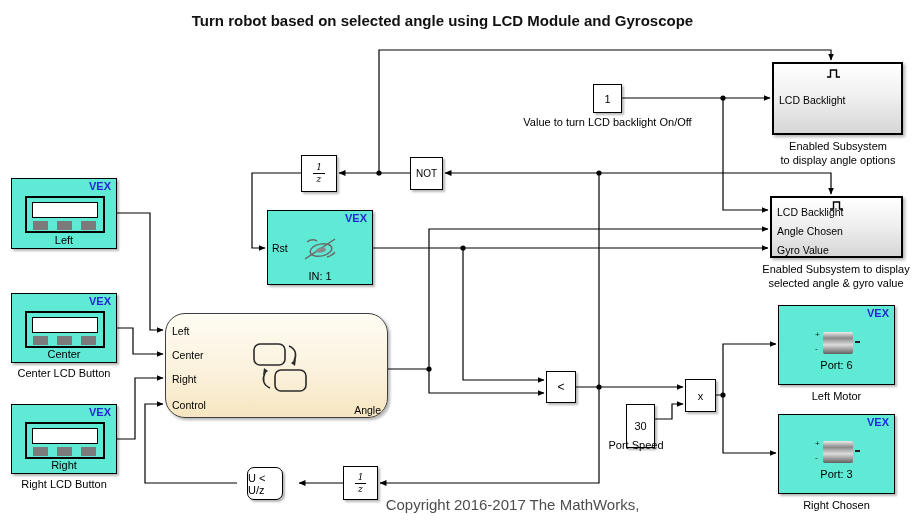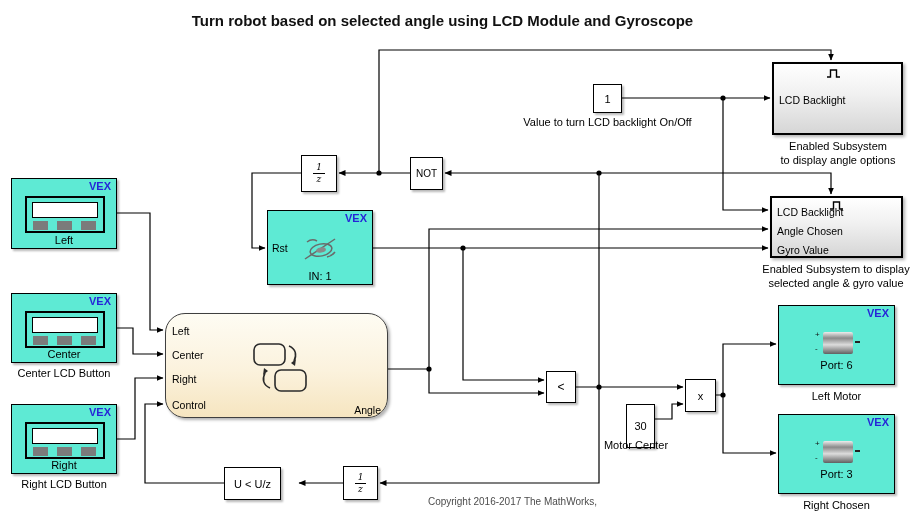--- a/index.html
+++ b/index.html
@@ -11,21 +11,21 @@
     position:relative;width:913px;height:522px;background:#ffffff;
     font-family:"Liberation Sans",sans-serif;color:#000;overflow:hidden;
   }
   .abs{position:absolute;}
   .title{
     left:0;top:12px;width:885px;text-align:center;
     font-size:15px;font-weight:bold;color:#111;
   }
   .copyright{
     left:350px;top:496px;width:325px;text-align:center;
-    font-size:10px;color:#4d4d4d;
+    font-size:15px;color:#4d4d4d;
   }
   
   .block{
     position:absolute;background:#5eead4;border:1px solid #000;
     box-shadow:2px 2px 2px rgba(0,0,0,0.28);box-sizing:border-box;
   }
   .vex{
     position:absolute;top:1px;right:5px;font-size:11px;font-weight:bold;
     color:var(--vex-blue);
   }
@@ -229,21 +229,21 @@
     <div>selected angle &amp; gyro value</div>
   </div>
 
   <div class="smallblk" style="left:546px;top:371px;width:30px;height:32px;font-size:12px;">
     <span>&lt;</span>
   </div>
 
   <div class="smallblk" style="left:626px;top:404px;width:29px;height:44px;">
     <span>30</span>
   </div>
-  <div class="abs caption" style="left:576px;top:438px;width:120px;">Motor Center</div>
+  <div class="abs caption" style="left:576px;top:438px;width:120px;">Port Speed</div>
 
   <div class="smallblk" style="left:685px;top:379px;width:31px;height:33px;">
     <span>x</span>
   </div>
 
   <div class="block" style="left:778px;top:305px;width:117px;height:80px;">
     <span class="vex">VEX</span>
     <div class="motor-cyl"></div>
     <span class="motor-mark" style="left:36px;top:25px;">+</span>
     <span class="motor-mark" style="left:36px;top:39px;">-</span>
@@ -255,21 +255,21 @@
   <div class="block" style="left:778px;top:414px;width:117px;height:80px;">
     <span class="vex">VEX</span>
     <div class="motor-cyl"></div>
     <span class="motor-mark" style="left:36px;top:25px;">+</span>
     <span class="motor-mark" style="left:36px;top:39px;">-</span>
     <div class="motor-dash"></div>
     <div class="motor-port">Port: 3</div>
   </div>
   <div class="abs caption" style="left:778px;top:498px;width:117px;">Right Chosen</div>
 
-  <div class="smallblk" style="left:224px;top:467px;width:57px;height:33px;">
+  <div class="smallblk" style="left:247px;top:467px;width:36px;height:33px;border-radius:7px;">
     <span>U &lt; U/z</span>
   </div>
 
   <div class="smallblk" style="left:343px;top:466px;width:35px;height:34px;">
     <div class="frac">
       <span class="num">1</span>
       <span class="den">z</span>
     </div>
   </div>
 

